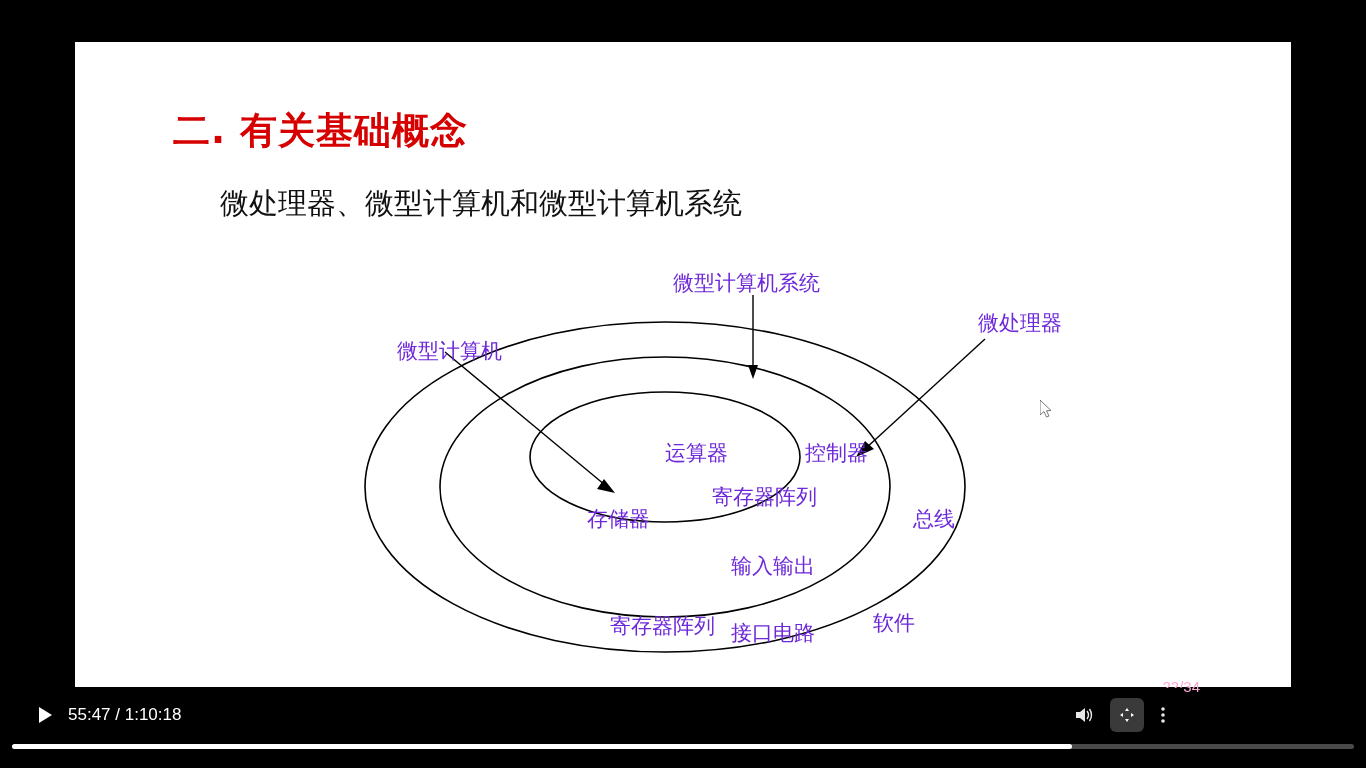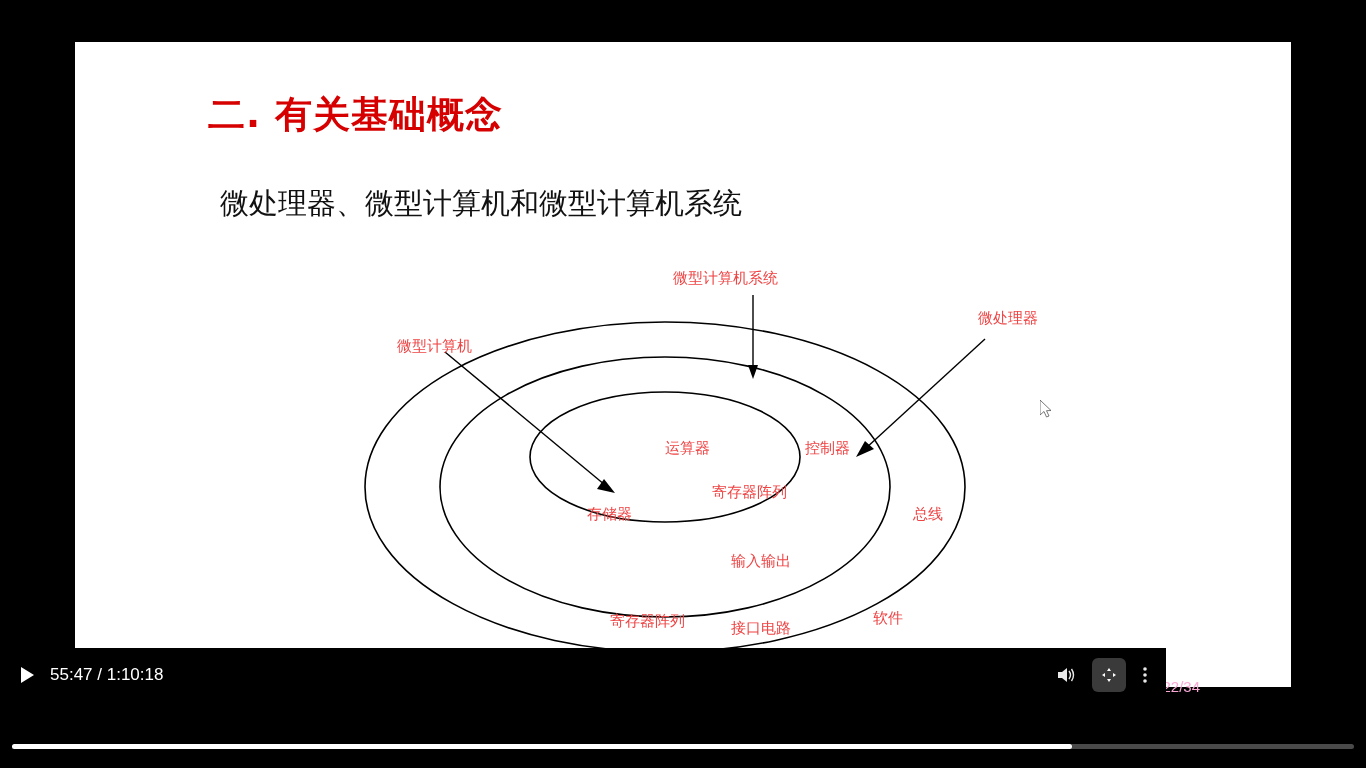--- a/index.html
+++ b/index.html
@@ -26,28 +26,27 @@
     top: 42px;
     width: 1216px;
     height: 645px;
     background: #ffffff;
     overflow: hidden;
   }
 
   .slide-title {
     position: absolute;
     left: 98px;
-    top: 48px;
+    top: 64px;
     font-size: 37px;
     font-weight: bold;
     color: #d60000;
     letter-spacing: 1px;
     font-family: "DejaVu Sans", sans-serif;
     white-space: nowrap;
-    margin-left: 35px;
   }
 
   .slide-subtitle {
     position: absolute;
     left: 145px;
     top: 142px;
     font-size: 29px;
     color: #111111;
     font-family: "DejaVu Sans", sans-serif;
     white-space: nowrap;
@@ -57,37 +56,38 @@
   #diagram {
     position: absolute;
     left: 210px;
     top: 215px;
     width: 760px;
     height: 420px;
   }
 
   .dg-label {
     position: absolute;
-    font-size: 15px;
-    color: #ef4444;
+    font-size: 21px;
+    color: #6d28d9;
     font-family: "DejaVu Sans", sans-serif;
     white-space: nowrap;
     text-align: center;
   }
 
   
   #player-bar {
     position: absolute;
     left: 0;
-    top: 648px;
+    top: 688px;
     width: 1166px;
     height: 54px;
     background: #000;
     display: flex;
     align-items: center;
+    padding-left: 18px;
   }
   #play-btn {
     margin-left: 14px;
     width: 26px;
     height: 26px;
     display: flex;
     align-items: center;
     justify-content: center;
     color: #fff;
     font-size: 17px;

